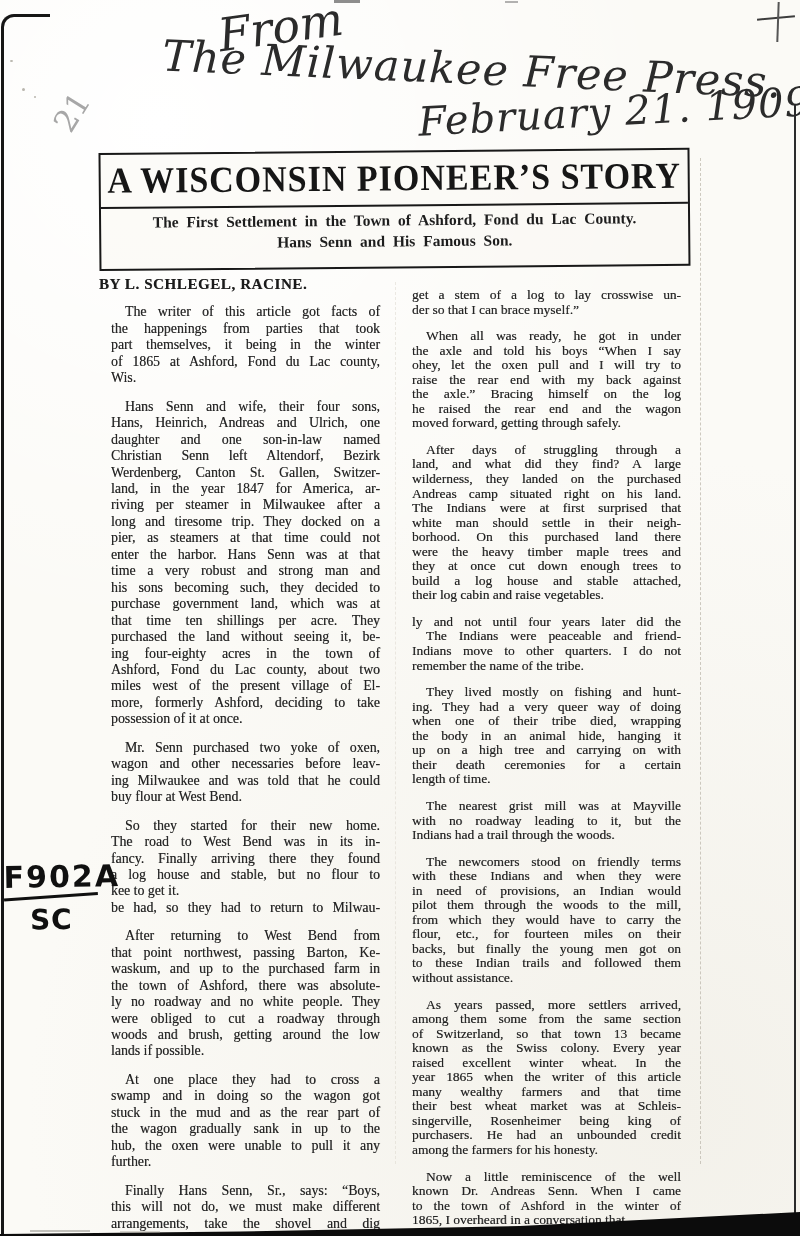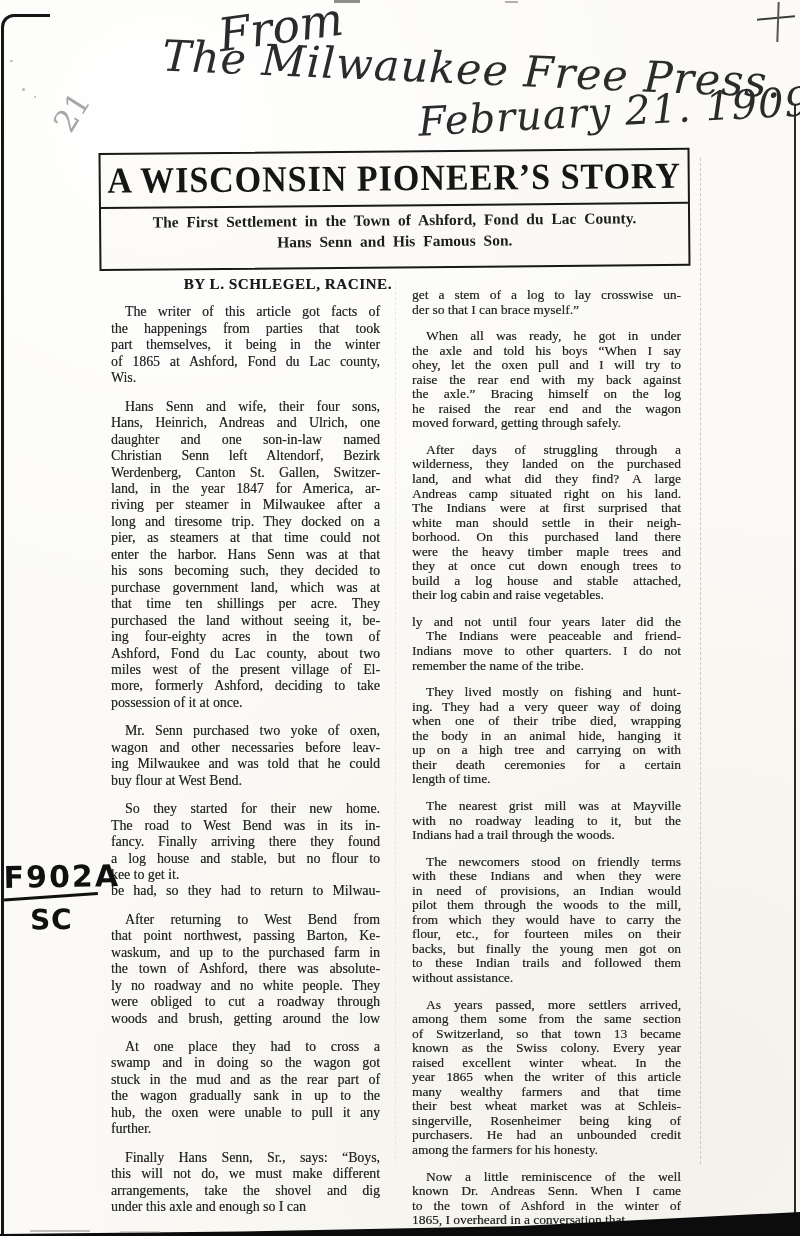--- a/index.html
+++ b/index.html
@@ -22,21 +22,21 @@
   #crop-v{left:777px;top:2px;width:2px;height:40px;background:#555;transform:rotate(2deg);}
   
   #mast{left:99px;top:153px;width:587px;height:114px;border:2px solid #181818;transform:rotate(-0.5deg);transform-origin:left center;background:rgba(250,249,244,0.6);}
   #mast h1{margin:7px 4px 0 4px;text-align:center;font-size:34px;font-weight:bold;letter-spacing:1px;color:#161616;transform:scaleY(1.08);font-family:"Liberation Serif",serif;}
   #mast .rule{position:absolute;left:0;right:0;top:52px;height:2px;background:#181818;}
   #mast .sub{margin-top:12px;text-align:center;font-weight:bold;font-size:15.5px;line-height:21px;color:#1d1d1d;word-spacing:4px;}
   
   .col{position:absolute;width:293px;color:#242424;text-shadow:0.3px 0 0 rgba(40,40,40,0.55);}
   #col-left{left:99px;top:276px;font-size:13.8px;line-height:16.45px;}
   #col-right{left:400px;top:276px;font-size:13.4px;line-height:14.55px;}
-  .byline{font-weight:bold;text-align:right;font-size:15px;letter-spacing:0.6px;line-height:16.45px;color:#1b1b1b;}
+  .byline{font-weight:bold;text-align:left;font-size:15px;letter-spacing:0.6px;line-height:16.45px;color:#1b1b1b;}
   .par{margin:12px;}
   .ln{text-align:justify;text-align-last:justify;}
   .ln-end{text-align:last;text-align-last:left;}
   .ln-first{text-indent:14px;}
   
   #edge-left{left:1px;top:42px;width:3px;height:1194px;background:#161616;}
   #corner-tl{left:1px;top:14px;width:46px;height:34px;border-top:3px solid #161616;border-left:3px solid #161616;border-top-left-radius:13px;}
   #edge-right{left:794px;top:104px;width:2px;height:1112px;background:#2a2a2a;}
   #divider-outer{left:700px;top:158px;width:0;height:1006px;border-left:1px dashed #c2bdb2;opacity:0.8;}
   #divider-mid{left:395px;top:282px;width:0;height:882px;border-left:1px dashed #ddd8cf;opacity:0.55;}
@@ -83,20 +83,21 @@
       <div class="ln ln-first">Hans Senn and wife, their four sons,</div>
       <div class="ln">Hans, Heinrich, Andreas and Ulrich, one</div>
       <div class="ln">daughter and one son-in-law named</div>
       <div class="ln">Christian Senn left Altendorf, Bezirk</div>
       <div class="ln">Werdenberg, Canton St. Gallen, Switzer-</div>
       <div class="ln">land, in the year 1847 for America, ar-</div>
       <div class="ln">riving per steamer in Milwaukee after a</div>
       <div class="ln">long and tiresome trip. They docked on a</div>
       <div class="ln">pier, as steamers at that time could not</div>
       <div class="ln">enter the harbor. Hans Senn was at that</div>
+      <div class="ln">time a very robust and strong man and</div>
       <div class="ln">his sons becoming such, they decided to</div>
       <div class="ln">purchase government land, which was at</div>
       <div class="ln">that time ten shillings per acre. They</div>
       <div class="ln">purchased the land without seeing it, be-</div>
       <div class="ln">ing four-eighty acres in the town of</div>
       <div class="ln">Ashford, Fond du Lac county, about two</div>
       <div class="ln">miles west of the present village of El-</div>
       <div class="ln">more, formerly Ashford, deciding to take</div>
       <div class="ln ln-end">possession of it at once.</div>
     </div>
@@ -115,20 +116,21 @@
       <div class="ln">be had, so they had to return to Milwau-</div>
     </div>
     <div class="par">
       <div class="ln ln-first">After returning to West Bend from</div>
       <div class="ln">that point northwest, passing Barton, Ke-</div>
       <div class="ln">waskum, and up to the purchased farm in</div>
       <div class="ln">the town of Ashford, there was absolute-</div>
       <div class="ln">ly no roadway and no white people. They</div>
       <div class="ln">were obliged to cut a roadway through</div>
       <div class="ln">woods and brush, getting around the low</div>
+      <div class="ln ln-end">lands if possible.</div>
     </div>
     <div class="par">
       <div class="ln ln-first">At one place they had to cross a</div>
       <div class="ln">swamp and in doing so the wagon got</div>
       <div class="ln">stuck in the mud and as the rear part of</div>
       <div class="ln">the wagon gradually sank in up to the</div>
       <div class="ln">hub, the oxen were unable to pull it any</div>
       <div class="ln ln-end">further.</div>
     </div>
     <div class="par">
@@ -147,22 +149,22 @@
       <div class="ln ln-first">When all was ready, he got in under</div>
       <div class="ln">the axle and told his boys “When I say</div>
       <div class="ln">ohey, let the oxen pull and I will try to</div>
       <div class="ln">raise the rear end with my back against</div>
       <div class="ln">the axle.” Bracing himself on the log</div>
       <div class="ln">he raised the rear end and the wagon</div>
       <div class="ln ln-end">moved forward, getting through safely.</div>
     </div>
     <div class="par">
       <div class="ln ln-first">After days of struggling through a</div>
+      <div class="ln">land, and what did they find? A large</div>
       <div class="ln">wilderness, they landed on the purchased</div>
-      <div class="ln">land, and what did they find? A large</div>
       <div class="ln">Andreas camp situated right on his land.</div>
       <div class="ln">The Indians were at first surprised that</div>
       <div class="ln">white man should settle in their neigh-</div>
       <div class="ln">borhood. On this purchased land there</div>
       <div class="ln">were the heavy timber maple trees and</div>
       <div class="ln">they at once cut down enough trees to</div>
       <div class="ln">build a log house and stable attached,</div>
       <div class="ln ln-end">their log cabin and raise vegetables.</div>
     </div>
     <div class="par">

